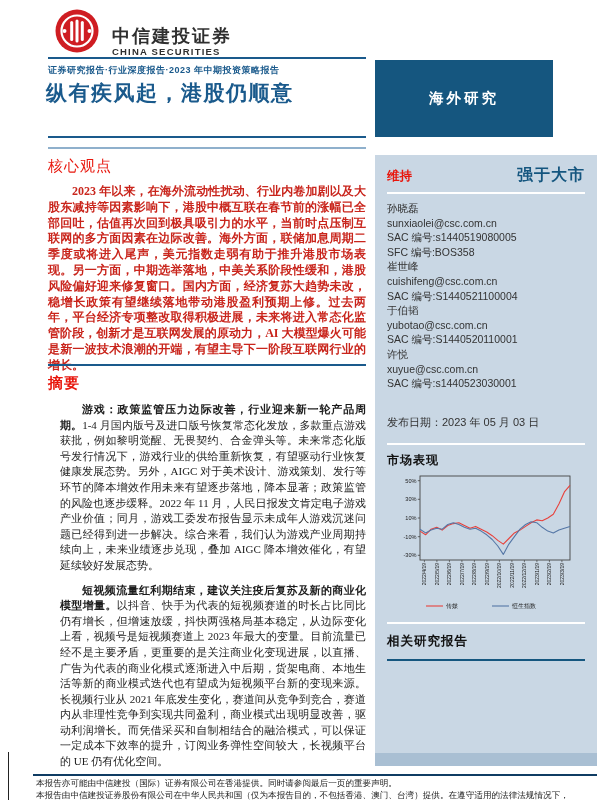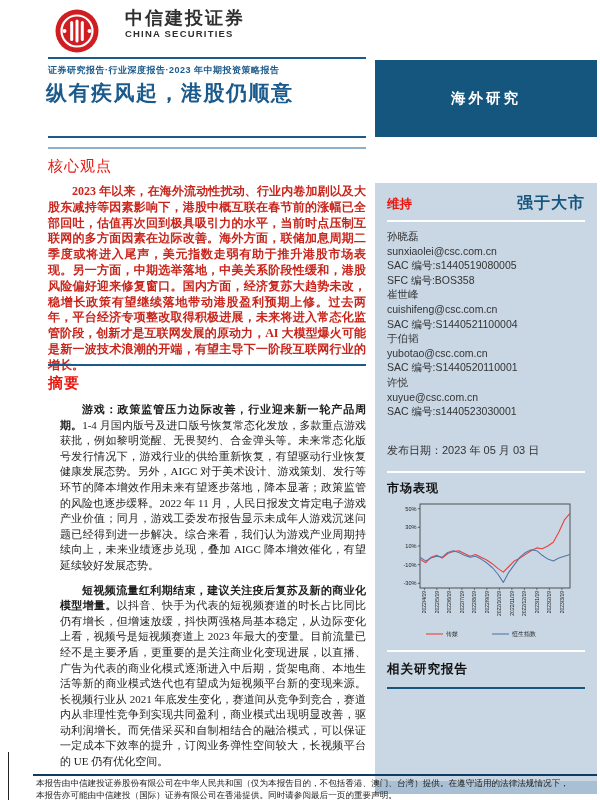--- a/index.html
+++ b/index.html
@@ -3,43 +3,43 @@
 <meta charset="utf-8">
 <style>
   html,body{margin:0;padding:0;}
   body{
     width:600px;height:800px;position:relative;background:#ffffff;overflow:hidden;
     font-family:"Liberation Sans","DejaVu Sans",sans-serif;
     -webkit-font-smoothing:antialiased;
   }
   .abs{position:absolute;}
   
-  .logo-wrap{left:54px;top:8px;display:flex;align-items:flex-start;gap:25px;}
+  .logo-wrap{left:54px;top:8px;display:flex;align-items:flex-end;gap:12px;}
   .brand-text .cn{font-size:18px;font-weight:bold;color:#2f2f2f;letter-spacing:2px;line-height:20px;}
   .brand-text .en{font-size:9.5px;font-weight:bold;color:#2f2f2f;letter-spacing:1.2px;line-height:12px;}
   .rule-navy-1{left:48px;top:57px;width:318px;height:2px;background:#1a5a8c;}
   .report-tags{left:48px;top:64px;width:330px;font-size:9px;font-weight:bold;color:#1a5a8c;letter-spacing:0.5px;}
   .page-title{left:46px;top:79px;width:330px;font-size:21px;font-weight:bold;color:#1a5a8c;letter-spacing:1.5px;}
   .rule-navy-2{left:48px;top:136px;width:318px;height:2px;background:#1a5a8c;}
   .rule-light-1{left:48px;top:147px;width:318px;height:2px;background:#8fb0cc;}
-  .category-box{left:375px;top:60px;width:222px;height:77px;background:#15567f;color:#fff;
+  .category-box{left:375px;top:60px;width:178px;height:77px;background:#15567f;color:#fff;
     display:flex;align-items:center;justify-content:center;font-size:14.5px;font-weight:bold;letter-spacing:3px;}
   
   .core-heading{left:48px;top:157px;font-size:15px;font-weight:normal;color:#e8160c;letter-spacing:1px;}
   .core-body{left:48px;top:184px;width:318px;font-family:"Liberation Serif","DejaVu Serif",serif;
     font-size:12px;line-height:15.8px;color:#c9251c;text-align:justify;text-indent:2em;font-weight:bold;}
   .rule-navy-3{left:48px;top:364px;width:318px;height:1.5px;background:#1a5a8c;}
   .summary-heading{left:48px;top:374px;font-size:15px;font-weight:bold;color:#e8160c;letter-spacing:1px;}
   .summary-body{left:48px;top:402px;width:318px;font-family:"Liberation Serif","DejaVu Serif",serif;
     font-size:11px;line-height:15.6px;color:#1c1c1c;text-align:justify;}
   .summary-body p{margin:0 0 9px 12px;text-indent:2em;}
   .summary-body .lead{font-weight:bold;}
   
   .sidebar{left:375px;top:155px;width:222px;height:611px;background:#c9d7e4;box-sizing:border-box;
-    padding:10px 12px 0 12px;margin-top:28px;}
+    padding:10px 12px 0 12px;}
   .rating-row{display:flex;justify-content:space-between;align-items:baseline;}
   .rating-action{color:#e8160c;font-weight:bold;font-size:12.5px;}
   .rating-value{color:#15567f;font-weight:bold;font-size:16px;letter-spacing:1px;}
   .divider-white{height:2px;background:#ffffff;margin:6px 0 7px 0;}
   .an-line{font-size:10.5px;line-height:14.6px;color:#333333;}
   .publish-row{margin-top:24px;font-size:11px;color:#333333;}
   .divider-white2{height:2px;background:#ffffff;margin:13px 0 0 0;}
   .market-heading{font-weight:bold;font-size:12px;color:#111111;margin:7px 0 2px 0;letter-spacing:1px;}
   .chart-box{margin-left:0px;}
   .divider-white3{height:2px;background:#ffffff;margin:4px 0 0 0;}
@@ -160,15 +160,15 @@
       </svg></div>
   <div class="divider-white3"></div>
   <div class="related-heading">相关研究报告</div>
   <div class="related-underline"></div>
   <div class="sidebar-strip"></div>
 </div>
 
 <div class="abs footer-vline"></div>
 <div class="abs footer-rule"></div>
 <div class="abs disclaimer">
+  <div>本报告亦可能由中信建投（国际）证券有限公司在香港提供。同时请参阅最后一页的重要声明。</div>
   <div>本报告由中信建投证券股份有限公司在中华人民共和国（仅为本报告目的，不包括香港、澳门、台湾）提供。在遵守适用的法律法规情况下，</div>
-  <div>本报告亦可能由中信建投（国际）证券有限公司在香港提供。同时请参阅最后一页的重要声明。</div>
 </div>
 
 </body></html>

